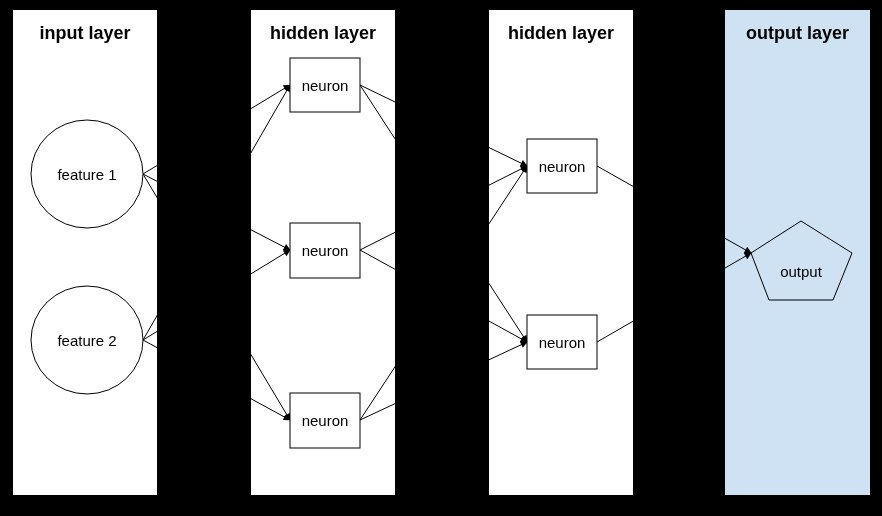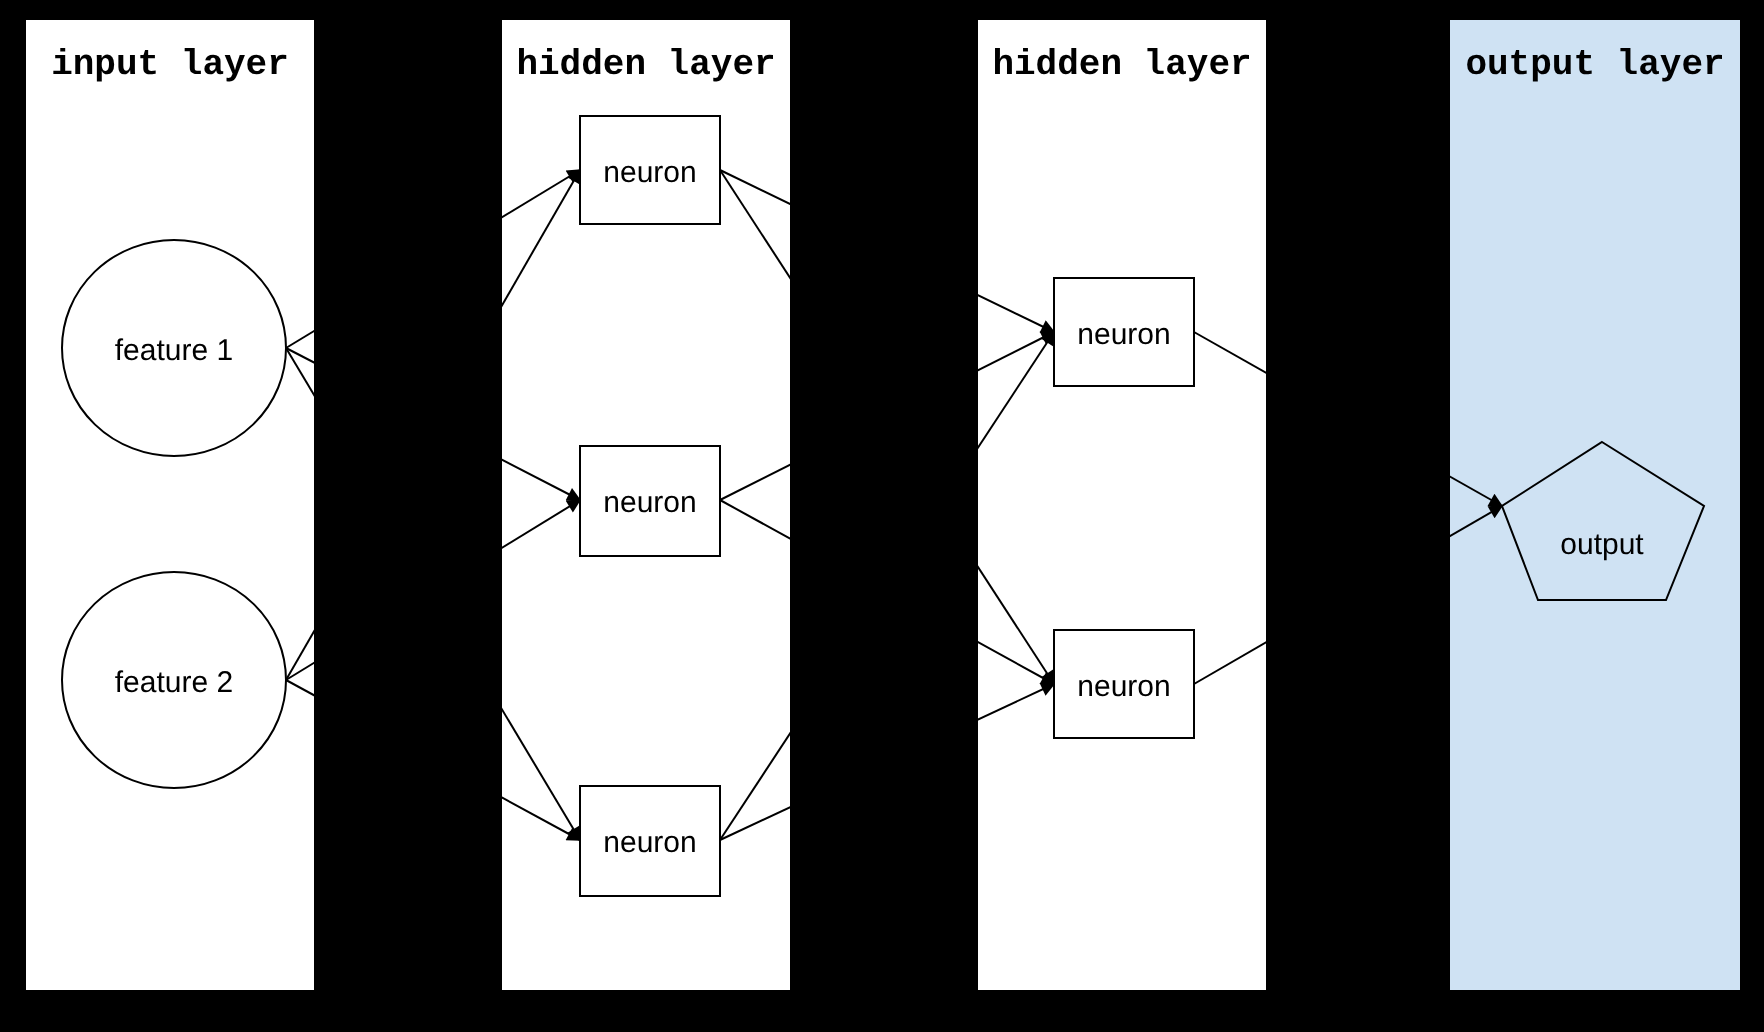--- a/index.html
+++ b/index.html
@@ -19,21 +19,20 @@
     box-sizing: border-box;
   }
   .panel.blue { background: #cfe2f3; }
   .panel-title {
     margin-top: 13px;
     text-align: center;
     font-size: 18px;
     font-weight: bold;
     color: #000000;
     letter-spacing: 0px;
-    font-family: Liberation Mono, monospace;
   }
   .overlay {
     position: absolute;
     left: 0;
     top: 0;
     width: 882px;
     height: 516px;
   }
   .edge { stroke: #000000; stroke-width: 1; fill: none; }
   .node-shape { stroke: #000000; stroke-width: 1; }

